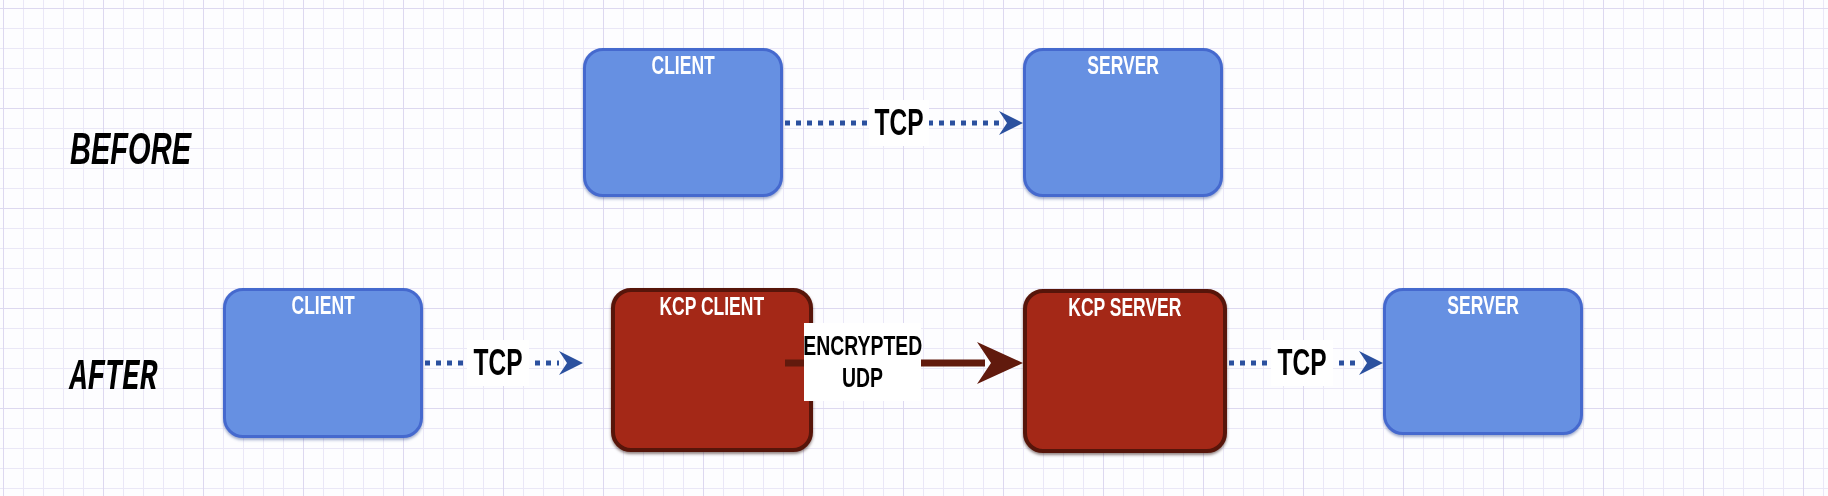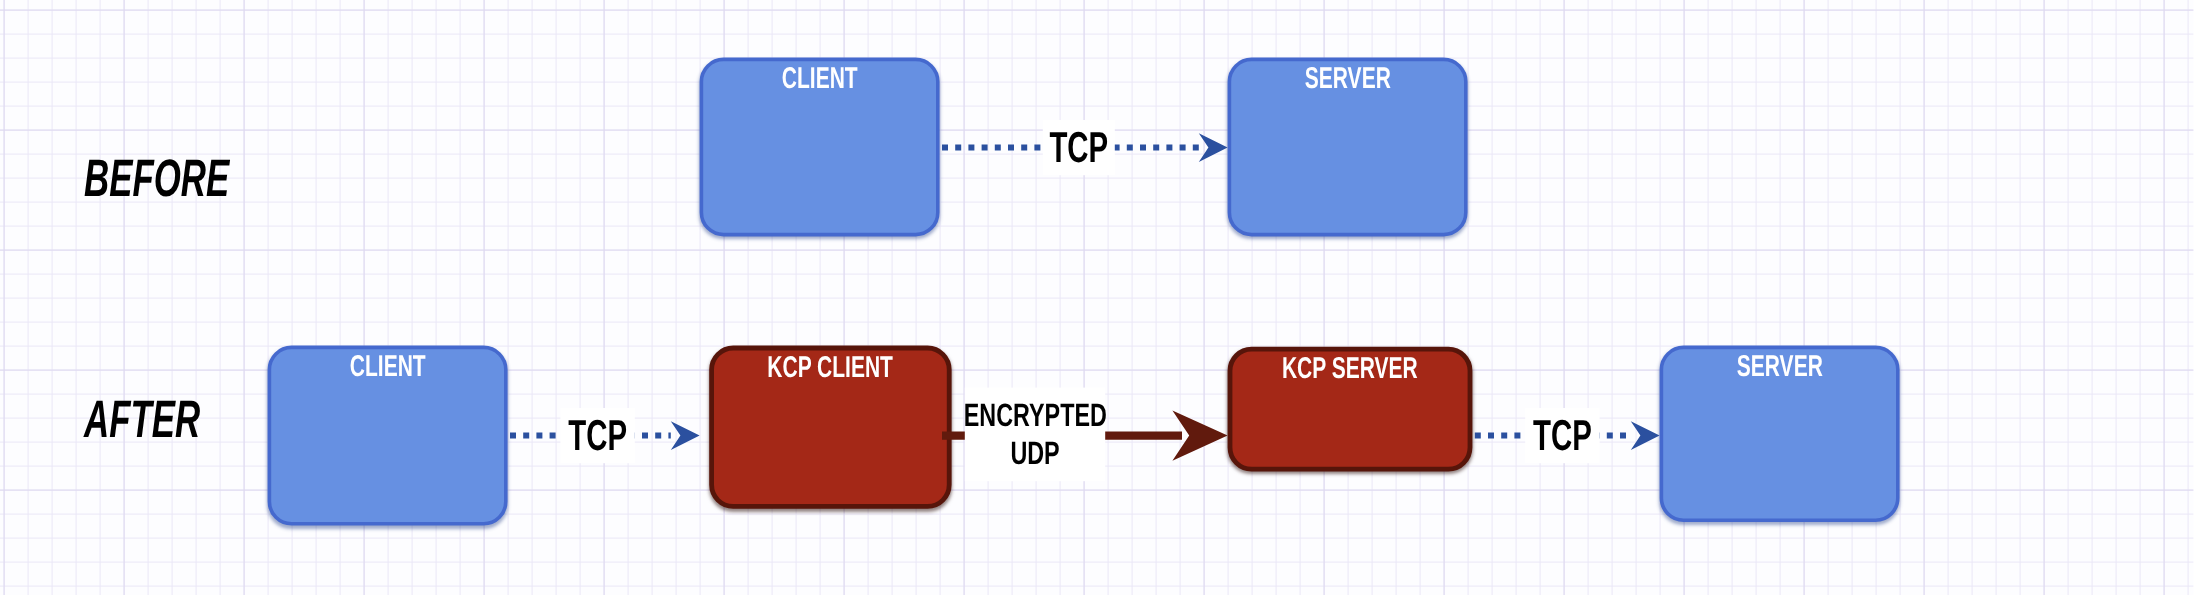--- a/index.html
+++ b/index.html
@@ -96,38 +96,38 @@
   .edge-label.udp .cond { transform: scaleX(0.72); }
 </style>
 </head>
 <body>
 
 <div class="canvas">
 
   <div class="row-label" style="left:70px; top:124px; height:48px;">
     <span class="cond">BEFORE</span>
   </div>
-  <div class="row-label" style="left:70px; top:325px; height:48px;">
+  <div class="row-label" style="left:70px; top:352px; height:48px;font-family:Liberation Mono, monospace;">
     <span class="cond">AFTER</span>
   </div>
 
   <div class="node blue" style="left:583px; top:48px; width:200px; height:149px;">
     <span class="node-label">CLIENT</span>
   </div>
   <div class="node blue" style="left:1023px; top:48px; width:200px; height:149px;">
     <span class="node-label">SERVER</span>
   </div>
 
   <div class="node blue" style="left:223px; top:288px; width:200px; height:150px;">
     <span class="node-label">CLIENT</span>
   </div>
-  <div class="node red" style="left:591px; top:288px; width:202px; height:136px;">
+  <div class="node red" style="left:611px; top:288px; width:202px; height:164px;">
     <span class="node-label">KCP CLIENT</span>
   </div>
-  <div class="node red" style="left:1023px; top:289px; width:204px; height:104px;">
+  <div class="node red" style="left:1023px; top:289px; width:204px; height:164px;">
     <span class="node-label">KCP SERVER</span>
   </div>
   <div class="node blue" style="left:1383px; top:288px; width:200px; height:147px;">
     <span class="node-label">SERVER</span>
   </div>
 
   <svg class="edge-svg" style="left:783px; top:101px;" width="244" height="44" viewBox="0 0 244 44">
     <line class="stroke-tcp" x1="2" y1="22" x2="216" y2="22" stroke-width="5" stroke-dasharray="5 6"></line>
     <path class="fill-tcp" d="M216,10 L240,22 L216,34 L224,22 Z"></path>
   </svg>

